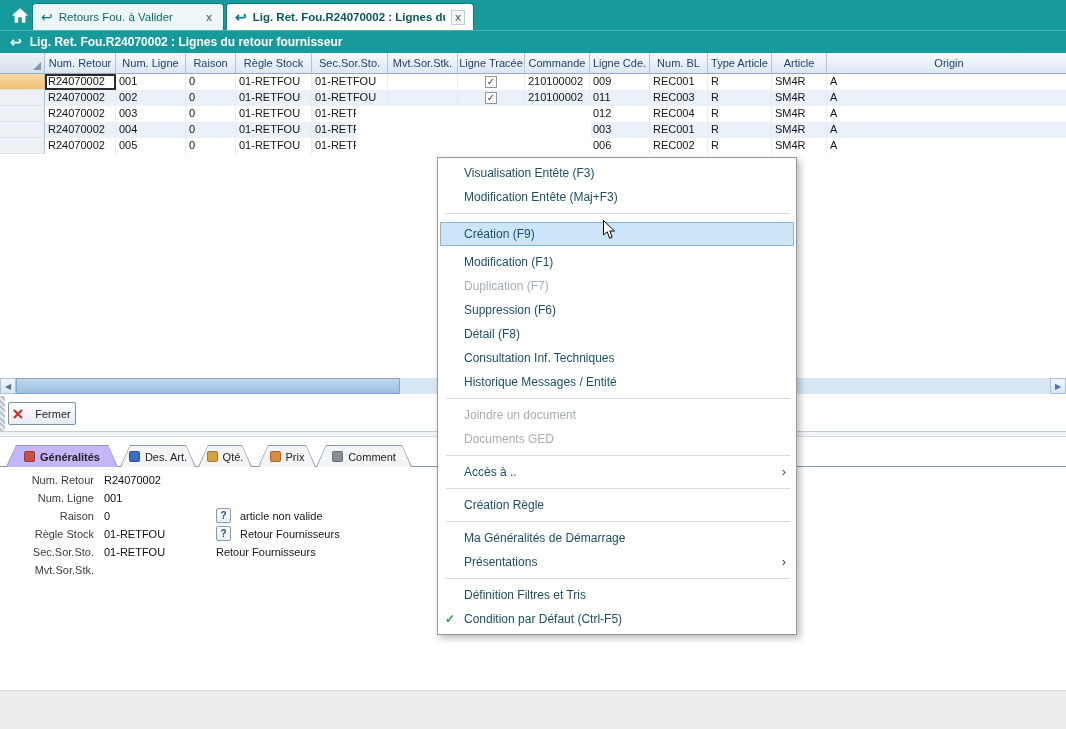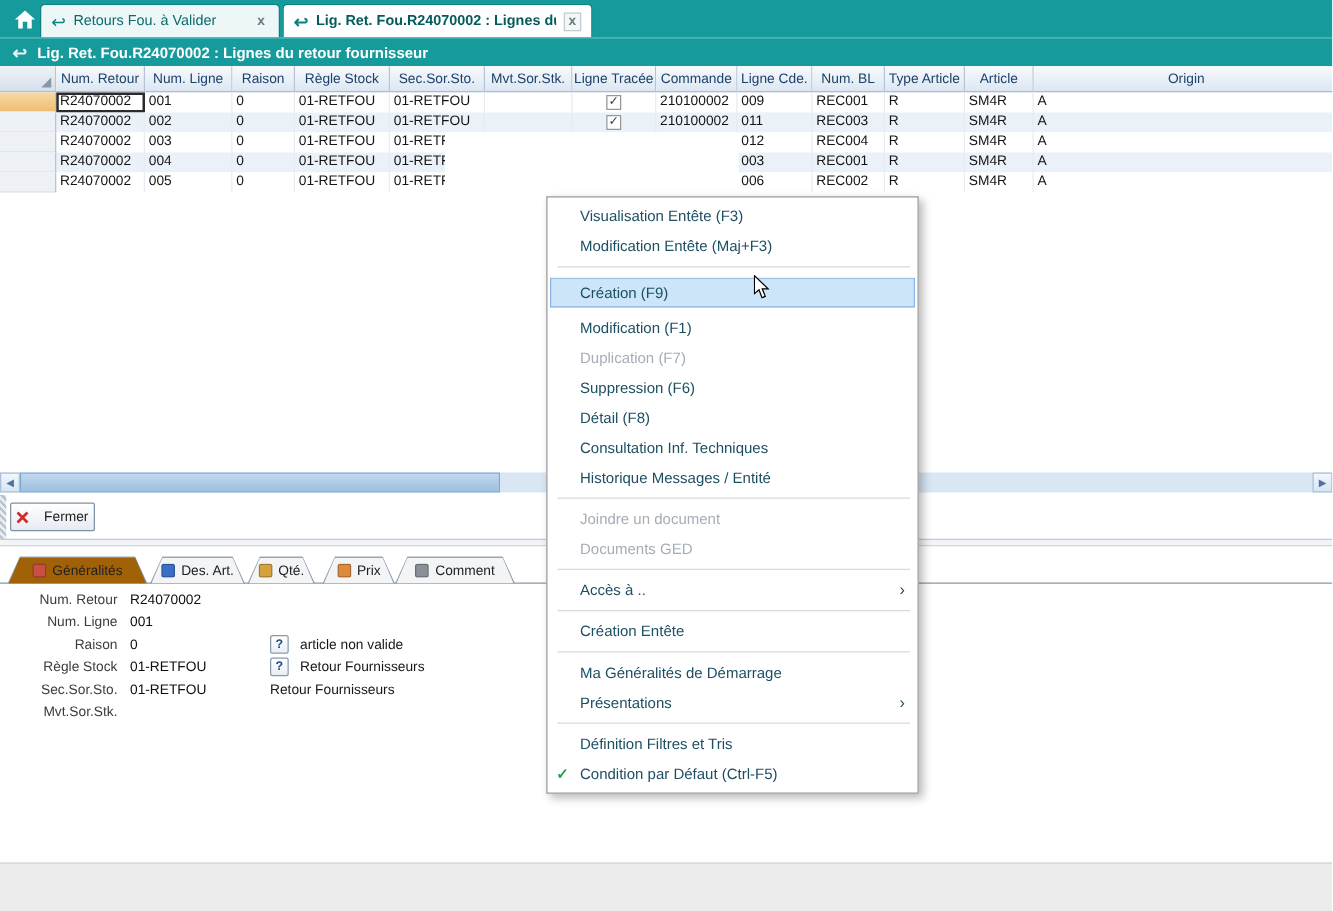--- a/index.html
+++ b/index.html
@@ -39,32 +39,32 @@
 .sbtn{position:absolute;top:0;width:16px;height:16px;background:linear-gradient(#f2f7fc,#d8e5f2);border:1px solid #aac1da;color:#51749c;font-size:8px;display:flex;align-items:center;justify-content:center;cursor:pointer}
 .sthumb{position:absolute;left:16px;top:0;width:384px;height:16px;background:linear-gradient(#c3d8ee,#9cbede);border:1px solid #82a9d2}
 .grip{left:0;top:396px;width:5px;height:40px;background:repeating-linear-gradient(45deg,#b8c2cc 0 2px,#e8ecf0 2px 4px)}
 
 .fermer{left:8px;top:402px;width:68px;height:23px;background:linear-gradient(#ffffff,#e6ebf2);border:1px solid #7e90a6;border-radius:2px;display:flex;align-items:center;justify-content:center;gap:12px;color:#1c1c1c;font-size:11px;cursor:pointer}
 .hsplit{left:0;top:431px;width:1066px;height:6px;border-top:1px solid #c2ccd7;border-bottom:1px solid #cfd7e0;background:#f2f4f7}
 
 .dtabs{left:0;top:444px;width:1066px;height:23px;border-bottom:1px solid #8a98a8}
 .dtab{position:absolute;top:1px;height:22px;background:#8a98a8;clip-path:polygon(10px 0,calc(100% - 10px) 0,100% 100%,0 100%);cursor:pointer}
 .dtin{position:absolute;left:1px;right:1px;top:1px;bottom:0;background:#f2f4f6;clip-path:polygon(9px 0,calc(100% - 9px) 0,100% 100%,0 100%);display:flex;align-items:center;justify-content:center;gap:5px;font-size:11px;color:#222}
-.dtab.act .dtin{background:#a16207;font-weight:normal}
+.dtab.act .dtin{background:#c4b5fd;font-weight:bold}
 .dtic{width:11px;height:11px;border:1px solid rgba(0,0,0,.25);border-radius:2px;display:inline-block}
 
 .form{left:0;top:470px;width:737px;height:218px;background:#fff}
 .frow{position:absolute;left:0;width:737px;height:16px}
 .flab{position:absolute;left:0;width:94px;text-align:right;color:#3c3c3c}
 .fval{position:absolute;left:104px;color:#0d0d0d}
 .flook{position:absolute;left:216px;top:-2px;width:15px;height:15px;border:1px solid #8898ae;background:linear-gradient(#fff,#e9eef5);border-radius:2px;text-align:center;line-height:13px;font-size:10px;font-weight:bold;color:#274d7c;cursor:pointer}
 .fhelp{position:absolute;color:#161616}
 .strip{left:0;top:690px;width:1066px;height:39px;background:#ececec;border-top:1px solid #d4d4d4}
 
-.menu{left:437px;top:157px;width:298px;background:#fff;border:1px solid #989898;box-shadow:3px 3px 7px rgba(0,0,0,.28);padding:3px 0;z-index:40}
+.menu{left:437px;top:157px;width:360px;background:#fff;border:1px solid #989898;box-shadow:3px 3px 7px rgba(0,0,0,.28);padding:3px 0;z-index:40}
 .mi{position:relative;height:24px;line-height:24px;padding-left:26px;font-size:12px;color:#1d4f63;white-space:nowrap;cursor:pointer}
 .mi.hl{background:#cde5f9;box-shadow:inset 0 0 0 1px #8ab6e4;margin:4px 2px;padding-left:24px}
 .mi.dis{color:#a5adb5;cursor:default}
 .mchk{position:absolute;left:7px;top:0;color:#1fa048;font-weight:bold}
 .marr{position:absolute;right:10px;top:0;font-size:13px}
 .msep{height:9px;position:relative}
 .msep::after{content:"";position:absolute;left:8px;right:6px;top:4px;border-top:1px solid #d9d9d9}
 
 .cursor{left:603px;top:220px;z-index:60;pointer-events:none}
 </style>
@@ -299,21 +299,21 @@
       <div class="mi"><span class="mlab">Suppression (F6)</span></div>
       <div class="mi"><span class="mlab">Détail (F8)</span></div>
       <div class="mi"><span class="mlab">Consultation Inf. Techniques</span></div>
       <div class="mi"><span class="mlab">Historique Messages / Entité</span></div>
       <div class="msep"></div>
       <div class="mi dis"><span class="mlab">Joindre un document</span></div>
       <div class="mi dis"><span class="mlab">Documents GED</span></div>
       <div class="msep"></div>
       <div class="mi"><span class="mlab">Accès à ..</span><span class="marr">›</span></div>
       <div class="msep"></div>
-      <div class="mi"><span class="mlab">Création Entête</span></div>
+      <div class="mi"><span class="mlab">Création Règle</span></div>
       <div class="msep"></div>
       <div class="mi"><span class="mlab">Ma Généralités de Démarrage</span></div>
       <div class="mi"><span class="mlab">Présentations</span><span class="marr">›</span></div>
       <div class="msep"></div>
       <div class="mi"><span class="mlab">Définition Filtres et Tris</span></div>
       <div class="mi"><span class="mlab">Condition par Défaut (Ctrl-F5)</span><span class="mchk">✓</span></div>
     </div>
 
   <div class="abs cursor">
     <svg width="13" height="20" viewBox="0 0 13 20">

